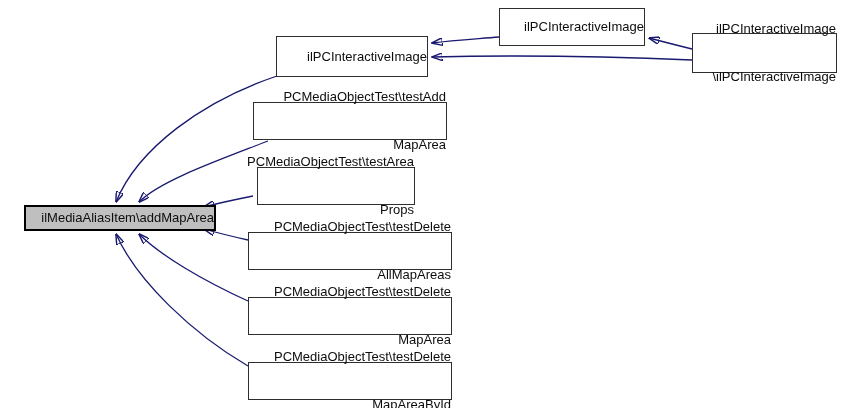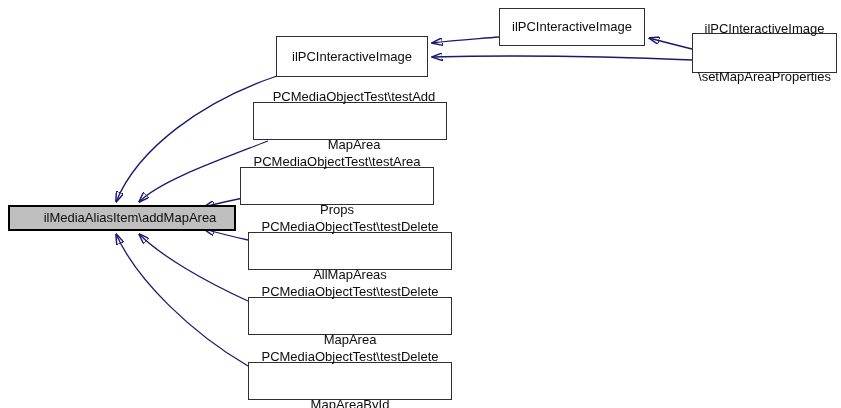--- a/index.html
+++ b/index.html
@@ -31,21 +31,21 @@
     position: absolute;
     box-sizing: border-box;
     background: #ffffff;
     border: 1px solid #2e2e2e;
     color: #0d0d0d;
     font-size: 13px;
     line-height: 16px;
     text-align: center;
     display: flex;
     flex-direction: column;
-    align-items: center;
+    align-items: flex-end;
     justify-content: center;
     white-space: nowrap;
     cursor: pointer;
     gap: 32px;
   }
   .node.focal {
     background: #bfbfbf;
     border: 2px solid #000000;
     cursor: default;
   }
@@ -65,43 +65,43 @@
     <path d="M268,141 C214,162 160,181 139,202" marker-end="url(#arrow)"></path>
     <path d="M253,196 C233,200 219,203 204,207" marker-end="url(#arrow)"></path>
     <path d="M248,240 C230,236 218,233 204,229" marker-end="url(#arrow)"></path>
     <path d="M248,301 C204,281 161,256 139,234" marker-end="url(#arrow)"></path>
     <path d="M248,366 C193,334 137,281 116,234" marker-end="url(#arrow)"></path>
     <path d="M499,37 C475,39 454,40 432,43" marker-end="url(#arrow)"></path>
     <path d="M692,60 C600,56 515,55 432,57" marker-end="url(#arrow)"></path>
     <path d="M692,49 C676,45 664,42 649,38" marker-end="url(#arrow)"></path>
   </svg>
 
-  <div class="node focal" style="left:8px; top:205px; width:228px; height:26px;padding-left:16px;">
+  <div class="node focal" style="left:24px; top:205px; width:192px; height:26px;padding-left:16px;">
     <span>ilMediaAliasItem\addMapArea</span>
   </div>
 
   <div class="node" style="left:276px; top:36px; width:152px; height:41px;">
     <span>ilPCInteractiveImage</span>
   </div>
 
   <div class="node" style="left:499px; top:8px; width:146px; height:38px;">
     <span>ilPCInteractiveImage</span>
   </div>
 
   <div class="node" style="left:692px; top:33px; width:145px; height:40px;">
     <span>ilPCInteractiveImage</span>
-    <span>\setMapAreaProperties</span>
+    <span>\ilPCInteractiveImage</span>
   </div>
 
   <div class="node" style="left:253px; top:102px; width:194px; height:38px;padding-left:8px;">
     <span>PCMediaObjectTest\testAdd</span>
     <span>MapArea</span>
   </div>
 
-  <div class="node" style="left:240px; top:167px; width:194px; height:38px;">
+  <div class="node" style="left:257px; top:167px; width:158px; height:38px;">
     <span>PCMediaObjectTest\testArea</span>
     <span>Props</span>
   </div>
 
   <div class="node" style="left:248px; top:232px; width:204px; height:38px;">
     <span>PCMediaObjectTest\testDelete</span>
     <span>AllMapAreas</span>
   </div>
 
   <div class="node" style="left:248px; top:297px; width:204px; height:38px;">

